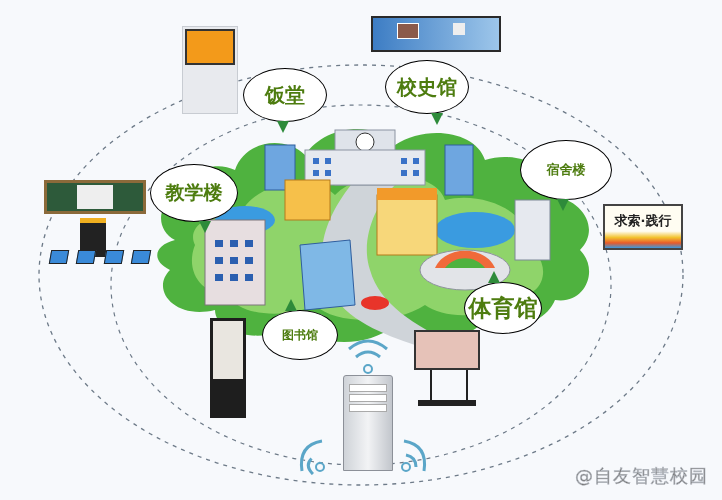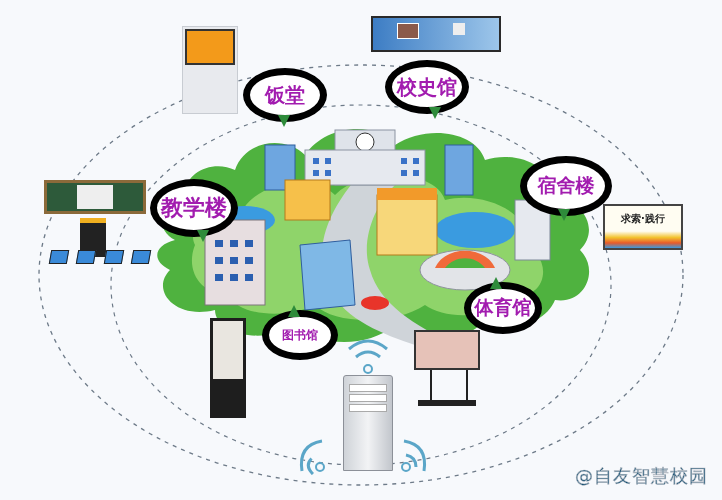--- a/index.html
+++ b/index.html
@@ -1,23 +1,23 @@
 <!DOCTYPE html>
 <html><head>
 <meta charset="utf-8">
 <style>
   html,body{margin:0;padding:0;}
   body{width:722px;height:500px;background:#f7f9fc;position:relative;overflow:hidden;font-family:"DejaVu Sans",sans-serif;}
   .abs{position:absolute;}
-  .bubble{position:absolute;background:#fff;border:7px solid #000000;border-radius:50%;display:flex;align-items:center;justify-content:center;color:#a21caf;font-weight:bold;box-sizing:border-box;}
+  .bubble{position:absolute;background:#fff;border:1px solid #000000;border-radius:50%;display:flex;align-items:center;justify-content:center;color:#4d7c0f;font-weight:bold;box-sizing:border-box;}
   .bubble::after{content:"";position:absolute;width:0;height:0;border-style:solid;}
   .tail-down-left::after{bottom:-12px;left:40%;border-width:12px 6px 0 6px;border-color:#2e8b3a transparent transparent transparent;}
   .tail-down-right::after{bottom:-12px;right:30%;border-width:12px 6px 0 6px;border-color:#2e8b3a transparent transparent transparent;}
   .tail-up::after{top:-12px;left:30%;border-width:0 6px 12px 6px;border-color:transparent transparent #2e8b3a transparent;}
-  .watermark{position:absolute;right:14px;bottom:12px;color:#0c4a6e;font-size:18px;letter-spacing:1px;-webkit-text-stroke:0.6px #b9bec6;}
+  .watermark{position:absolute;right:14px;bottom:12px;color:#737373;font-size:18px;letter-spacing:1px;-webkit-text-stroke:0.6px #b9bec6;}
 </style>
 </head>
 <body>
 
 <svg class="abs" style="left:0;top:0" width="722" height="500" viewBox="0 0 722 500">
   <ellipse cx="361" cy="275" rx="322" ry="210" fill="none" stroke="#6d7a88" stroke-width="1.3" stroke-dasharray="4 5"></ellipse>
   <ellipse cx="361" cy="285" rx="250" ry="180" fill="none" stroke="#6d7a88" stroke-width="1.2" stroke-dasharray="4 5"></ellipse>
 </svg>
 
 <svg class="abs" style="left:145px;top:120px" width="460" height="230" viewBox="0 0 460 230">
@@ -63,23 +63,23 @@
   <rect x="370" y="80" width="35" height="60" fill="#e6e9ef" stroke="#7d8796"></rect>
   <ellipse cx="320" cy="150" rx="45" ry="20" fill="#e2e4e8" stroke="#8d939c"></ellipse>
   <path d="M290 148 C300 125 340 125 350 148 Z" fill="#f06a3a"></path>
   <path d="M300 148 C310 135 330 135 340 148 Z" fill="#4fb23f"></path>
 
   <ellipse cx="230" cy="183" rx="14" ry="7" fill="#e8342a"></ellipse>
 </svg>
 
 <div class="bubble tail-down-left" style="left:243px;top:68px;width:84px;height:54px;font-size:20px;">饭堂</div>
 <div class="bubble tail-down-right" style="left:385px;top:60px;width:84px;height:54px;font-size:20px;">校史馆</div>
-<div class="bubble tail-down-left" style="left:520px;top:156px;width:92px;height:60px;font-size:19px;">宿舍楼</div>
-<div class="bubble tail-down-right" style="left:150px;top:179px;width:88px;height:58px;font-size:22px;">教学楼</div>
-<div class="bubble tail-up" style="left:464px;top:282px;width:78px;height:52px;font-size:19px;">体育馆</div>
+<div class="bubble tail-down-left" style="left:520px;top:140px;width:92px;height:60px;font-size:13px;">宿舍楼</div>
+<div class="bubble tail-down-right" style="left:150px;top:164px;width:88px;height:58px;font-size:19px;">教学楼</div>
+<div class="bubble tail-up" style="left:464px;top:282px;width:78px;height:52px;font-size:23px;">体育馆</div>
 <div class="bubble tail-up" style="left:262px;top:310px;width:76px;height:50px;font-size:12px;">图书馆</div>
 
 <div class="abs" style="left:182px;top:26px;width:54px;height:86px;background:#e8eaee;border:1px solid #c8ccd2;">
   <div style="margin:2px;height:32px;background:#f39a1a;border:2px solid #333;"></div>
 </div>
 
 <div class="abs" style="left:371px;top:16px;width:126px;height:32px;background:linear-gradient(90deg,#3d7dc4,#9dc6ea);border:2px solid #2a2a2a;">
   <div class="abs" style="left:24px;top:5px;width:20px;height:14px;background:#8b5a4a;border:1px solid #fff;"></div>
   <div class="abs" style="left:80px;top:5px;width:12px;height:12px;background:#eee;"></div>
 </div>
@@ -89,21 +89,21 @@
 </div>
 <div class="abs" style="left:80px;top:218px;width:26px;height:34px;background:#222;border-top:5px solid #f0b020;"></div>
 <div class="abs" style="left:50px;top:250px;width:100px;height:14px;display:flex;justify-content:space-between;">
   <div style="width:16px;height:12px;background:#3a8ad8;border:1px solid #222;transform:skewX(-10deg)"></div>
   <div style="width:16px;height:12px;background:#3a8ad8;border:1px solid #222;transform:skewX(-10deg)"></div>
   <div style="width:16px;height:12px;background:#3a8ad8;border:1px solid #222;transform:skewX(-10deg)"></div>
   <div style="width:16px;height:12px;background:#3a8ad8;border:1px solid #222;transform:skewX(-10deg)"></div>
 </div>
 
 <div class="abs" style="left:603px;top:204px;width:80px;height:46px;background:linear-gradient(180deg,#fffdf2 60%,#f2c230 75%,#e85a2a 88%,#3a9be0);border:2px solid #444;box-sizing:border-box;">
-  <div style="font-size:10px;font-weight:bold;color:#222;text-align:center;margin-top:6px;">求索·践行</div>
+  <div style="font-size:13px;font-weight:bold;color:#222;text-align:center;margin-top:6px;">求索·践行</div>
 </div>
 
 <div class="abs" style="left:210px;top:318px;width:36px;height:100px;background:#1e1e1e;">
   <div style="margin:3px;height:58px;background:#e9e6e0;"></div>
 </div>
 
 <div class="abs" style="left:414px;top:330px;width:66px;height:40px;background:#e6c2b8;border:2px solid #333;box-sizing:border-box;"></div>
 <div class="abs" style="left:430px;top:370px;width:34px;height:32px;border-left:2px solid #222;border-right:2px solid #222;"></div>
 <div class="abs" style="left:418px;top:400px;width:58px;height:6px;background:#222;"></div>
 

